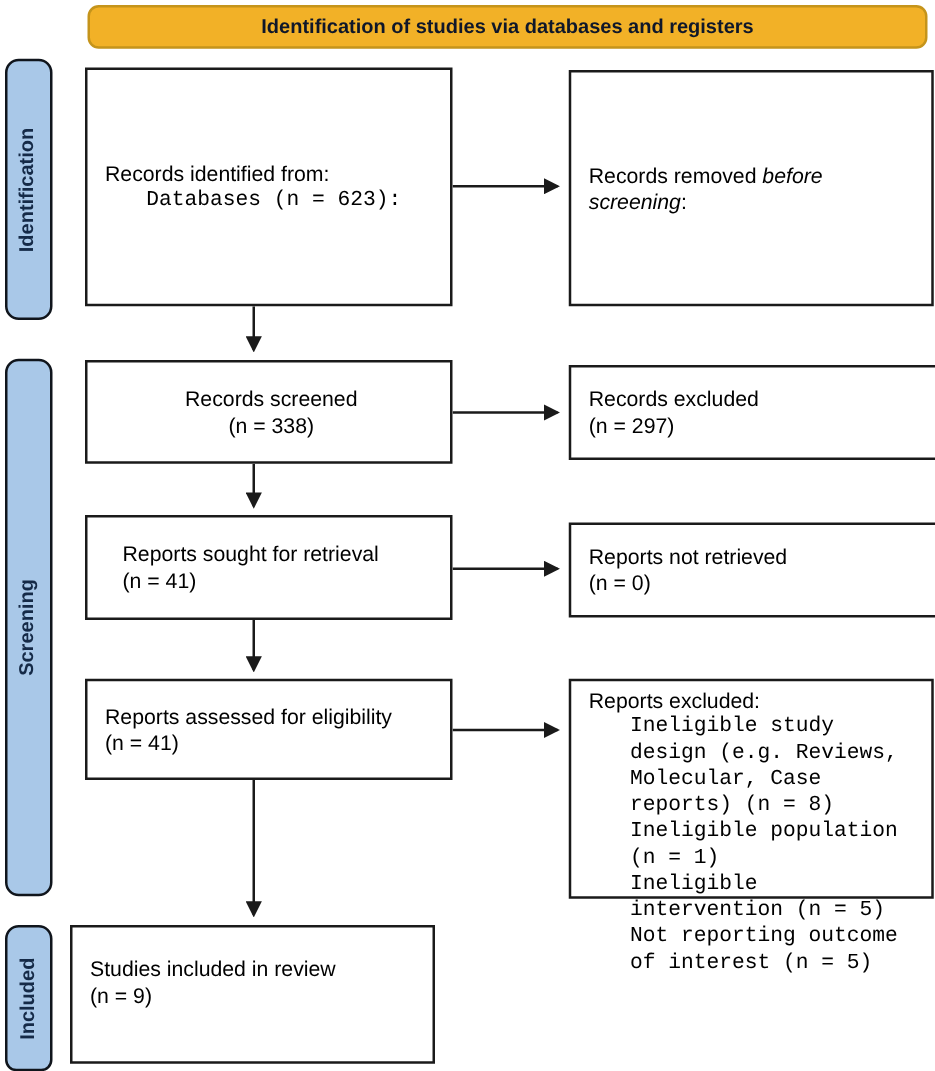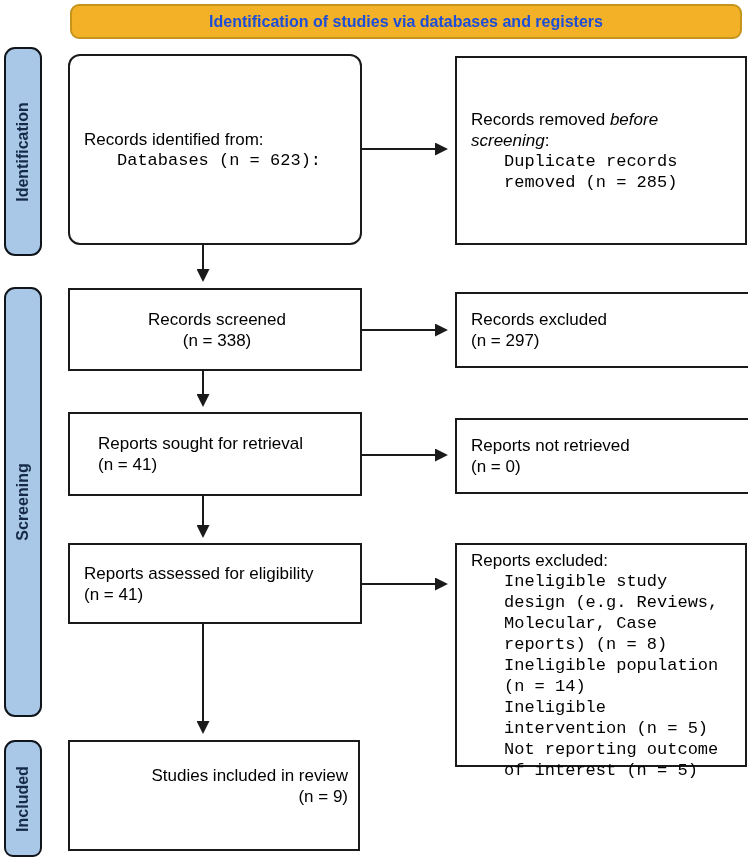--- a/index.html
+++ b/index.html
@@ -24,21 +24,21 @@
     width:748px;height:857px;
     background:#ffffff;
     overflow:hidden;
   }
   .banner{
     position:absolute;left:70px;top:4px;width:672px;height:35px;
     background:var(--banner-fill);
     border:2px solid var(--banner-border);
     border-radius:9px;
     display:flex;align-items:center;justify-content:center;
-    font-weight:bold;font-size:16px;color:#1d4ed8;
+    font-weight:bold;font-size:16px;color:#0f172a;
   }
   .stage{
     position:absolute;left:4px;width:38px;
     background:var(--stage-fill);
     border:2px solid var(--stage-border);
     border-radius:11px;
     display:flex;align-items:center;justify-content:center;
     overflow:hidden;
   }
   .stage span{
@@ -93,29 +93,28 @@
     <line x1="362" y1="149" x2="446" y2="149" marker-end="url(#ah)"></line>
     <line x1="203" y1="245" x2="203" y2="280" marker-end="url(#ah)"></line>
     <line x1="362" y1="330" x2="446" y2="330" marker-end="url(#ah)"></line>
     <line x1="203" y1="371" x2="203" y2="405" marker-end="url(#ah)"></line>
     <line x1="362" y1="455" x2="446" y2="455" marker-end="url(#ah)"></line>
     <line x1="203" y1="496" x2="203" y2="536" marker-end="url(#ah)"></line>
     <line x1="362" y1="584" x2="446" y2="584" marker-end="url(#ah)"></line>
     <line x1="203" y1="624" x2="203" y2="732" marker-end="url(#ah)"></line>
   </svg>
 
-  <div class="box" style="left:68px;top:54px;width:294px;height:191px;border-radius:12px;">
+  <div class="box" style="left:68px;top:54px;width:294px;height:191px;">
     <div class="line">Records identified from:</div>
     <div class="line indent">Databases (n = 623):</div>
   </div>
 
   <div class="box" style="left:455px;top:56px;width:292px;height:189px;">
     <div class="line"><span>Records removed </span><span class="italic">before</span></div>
     <div class="line"><span class="italic">screening</span><span>:</span></div>
-    <div class="line indent">Duplicate records removed (n = 285)</div>
   </div>
 
   <div class="box" style="left:68px;top:288px;width:294px;height:83px;align-items:center;">
     <div class="line">Records screened</div>
     <div class="line">(n = 338)</div>
   </div>
 
   <div class="box" style="left:455px;top:292px;width:316px;height:76px;">
     <div class="line">Records excluded</div>
     <div class="line">(n = 297)</div>
@@ -129,26 +128,26 @@
   <div class="box" style="left:455px;top:418px;width:300px;height:76px;">
     <div class="line">Reports not retrieved</div>
     <div class="line">(n = 0)</div>
   </div>
 
   <div class="box" style="left:68px;top:543px;width:294px;height:81px;">
     <div class="line">Reports assessed for eligibility</div>
     <div class="line">(n = 41)</div>
   </div>
 
-  <div class="box top" style="left:455px;top:543px;width:292px;height:224px;padding-top:5px;">
+  <div class="box top" style="left:455px;top:543px;width:292px;height:176px;padding-top:5px;">
     <div class="line">Reports excluded:</div>
     <div class="line indent">Ineligible study design (e.g. Reviews, Molecular, Case reports) (n = 8)</div>
-    <div class="line indent">Ineligible population (n = 14)</div>
+    <div class="line indent">Ineligible population (n = 1)</div>
     <div class="line indent">Ineligible intervention (n = 5)</div>
     <div class="line indent">Not reporting outcome of interest (n = 5)</div>
   </div>
 
-  <div class="box top" style="left:68px;top:740px;width:292px;height:111px;padding-top:23px;text-align:right;">
+  <div class="box top" style="left:56px;top:740px;width:292px;height:111px;padding-top:23px;">
     <div class="line">Studies included in review</div>
     <div class="line">(n = 9)</div>
   </div>
 
 </div>
 
 </body></html>

